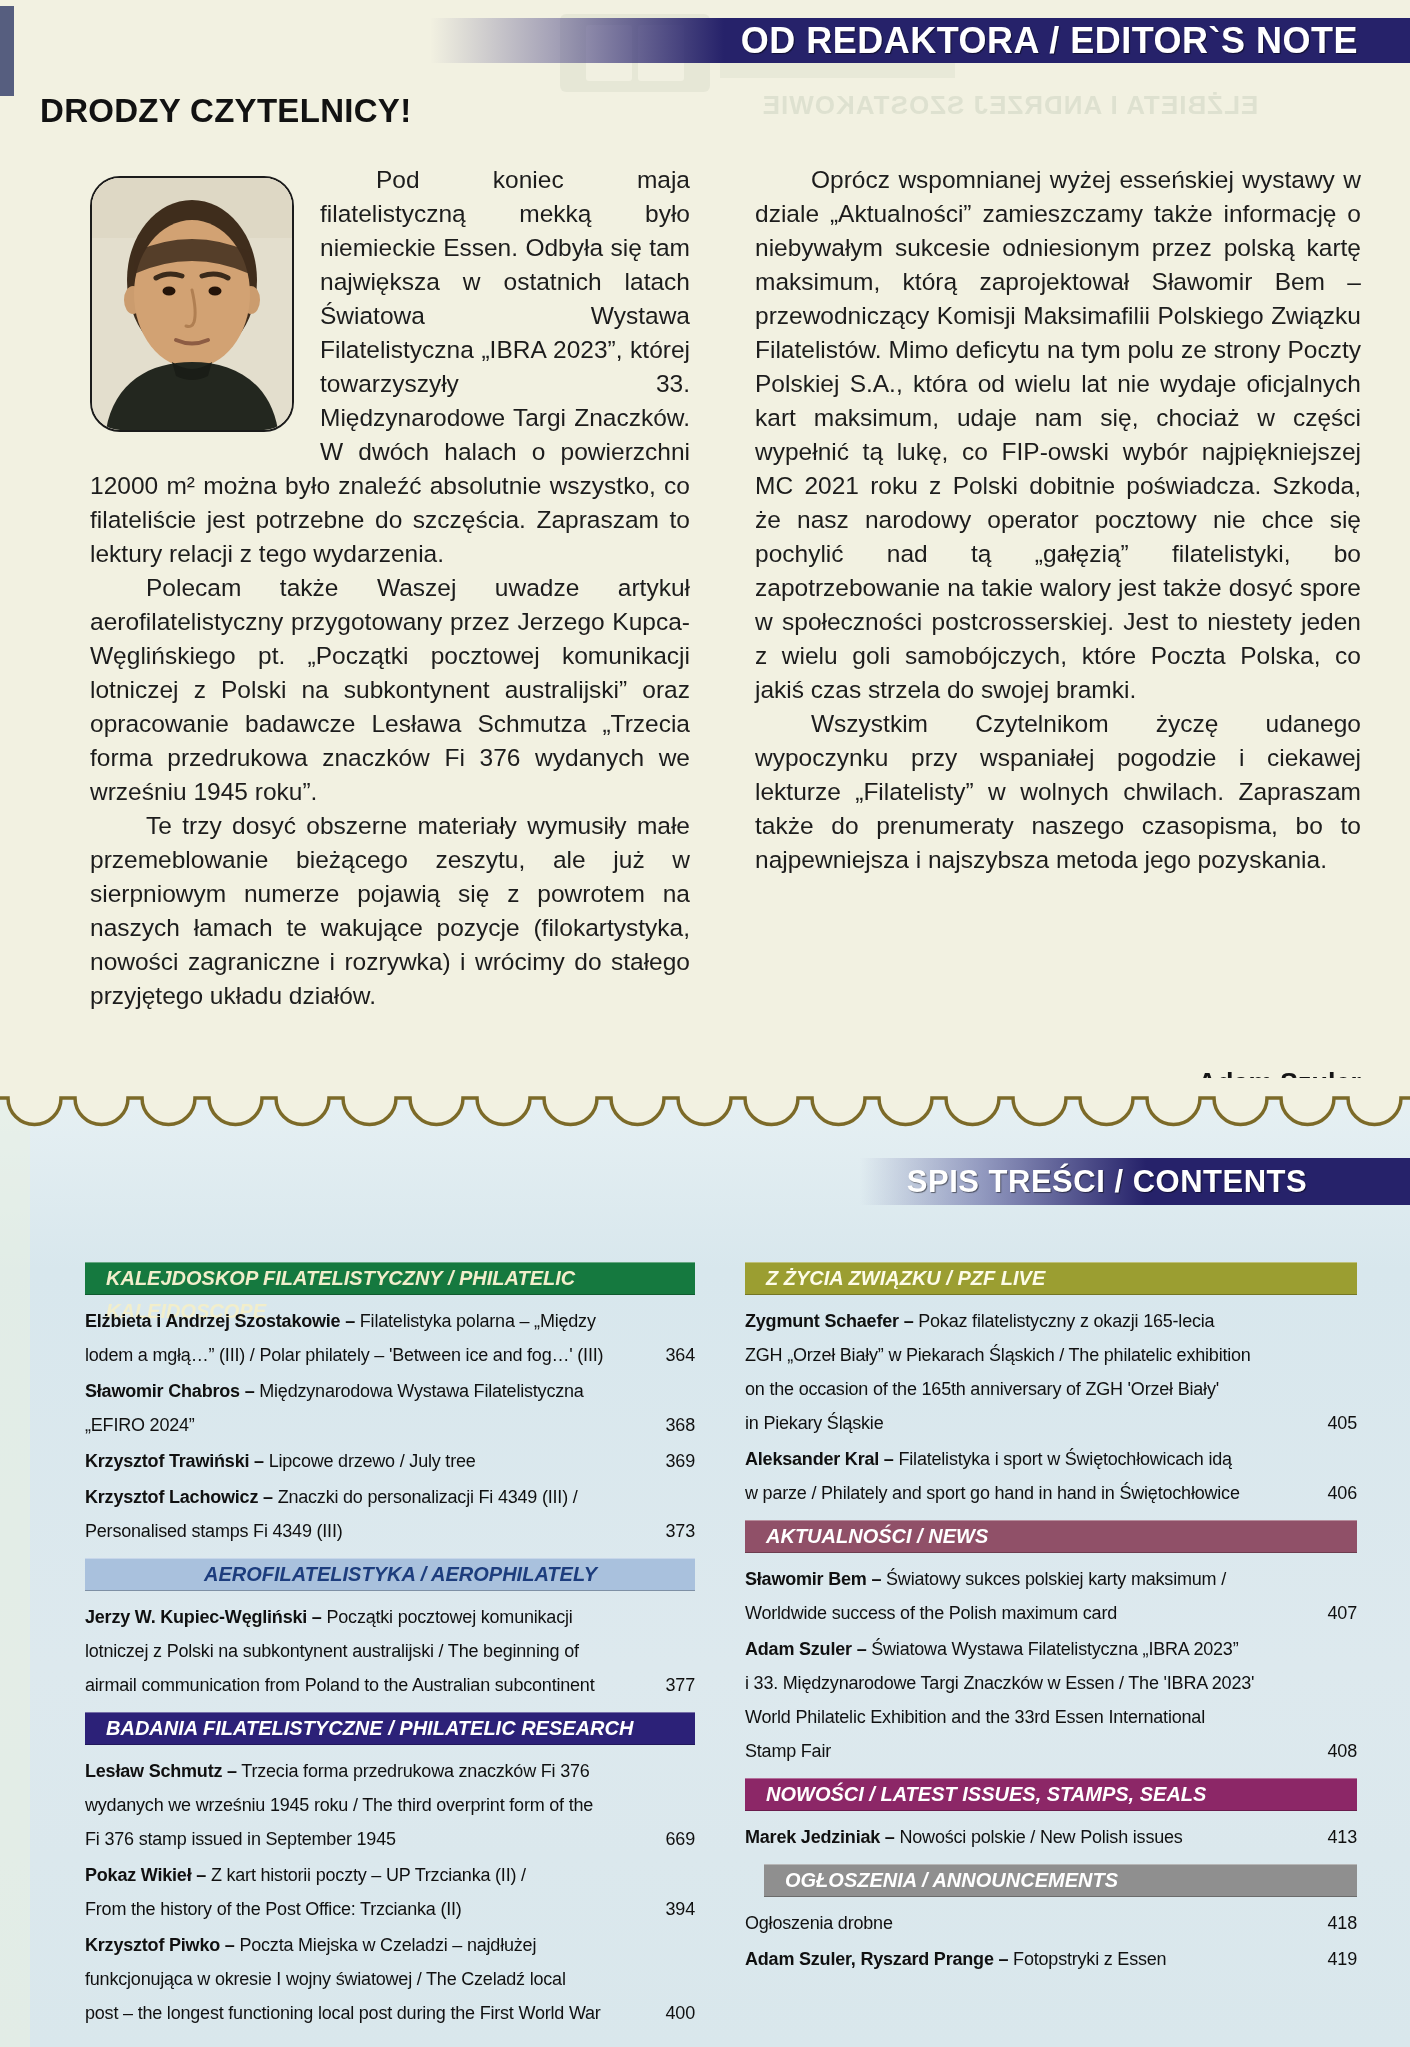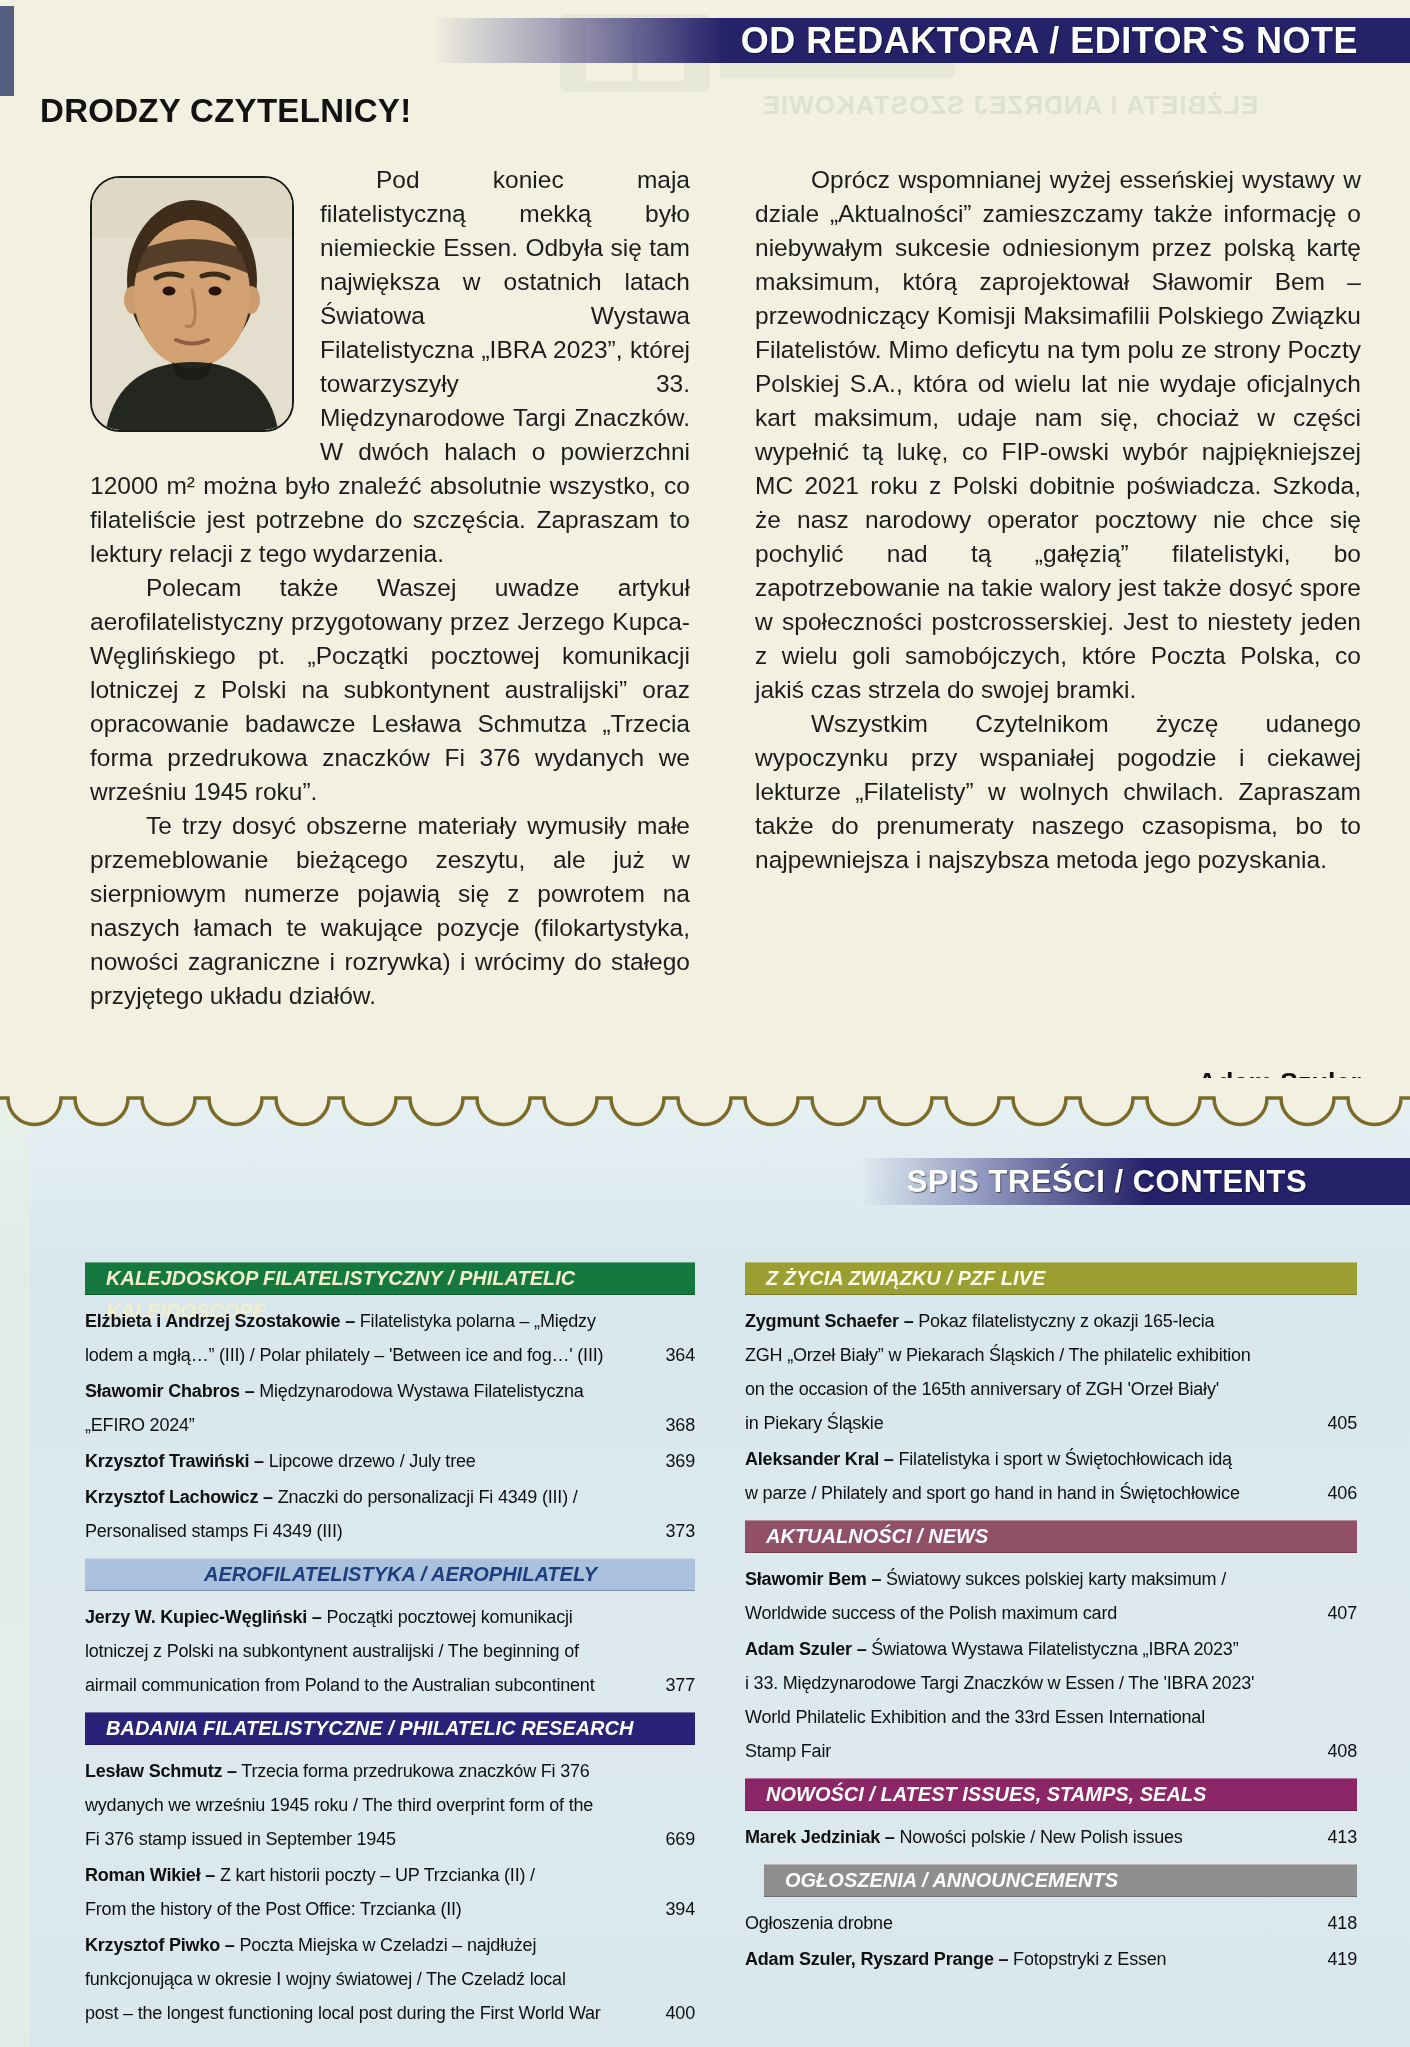--- a/index.html
+++ b/index.html
@@ -146,21 +146,21 @@
         <div class="line">lotniczej z Polski na subkontynent australijski / The beginning of</div>
         <div class="line">airmail communication from Poland to the Australian subcontinent<span class="pg">377</span></div>
       </div>
       <div class="tbar" style="background-color: rgb(44, 33, 120); color: rgb(255, 255, 255);">BADANIA FILATELISTYCZNE / PHILATELIC RESEARCH</div>
       <div class="entry">
         <div class="line"><b>Lesław Schmutz –</b> Trzecia forma przedrukowa znaczków Fi 376</div>
         <div class="line">wydanych we wrześniu 1945 roku / The third overprint form of the</div>
         <div class="line">Fi 376 stamp issued in September 1945<span class="pg">669</span></div>
       </div>
       <div class="entry">
-        <div class="line"><b>Roman Wikieł –</b> Z kart historii poczty – UP Trzcianka (II) /</div>
+        <div class="line"><b>Pokaz Wikieł –</b> Z kart historii poczty – UP Trzcianka (II) /</div>
         <div class="line">From the history of the Post Office: Trzcianka (II)<span class="pg">394</span></div>
       </div>
       <div class="entry">
         <div class="line"><b>Krzysztof Piwko –</b> Poczta Miejska w Czeladzi – najdłużej</div>
         <div class="line">funkcjonująca w okresie I wojny światowej / The Czeladź local</div>
         <div class="line">post – the longest functioning local post during the First World War<span class="pg">400</span></div>
       </div>
     </div>
   <div class="toc" id="toc-right">
       <div class="tbar" style="background-color: rgb(155, 158, 49); color: rgb(253, 252, 232);">Z ŻYCIA ZWIĄZKU / PZF LIVE</div>

